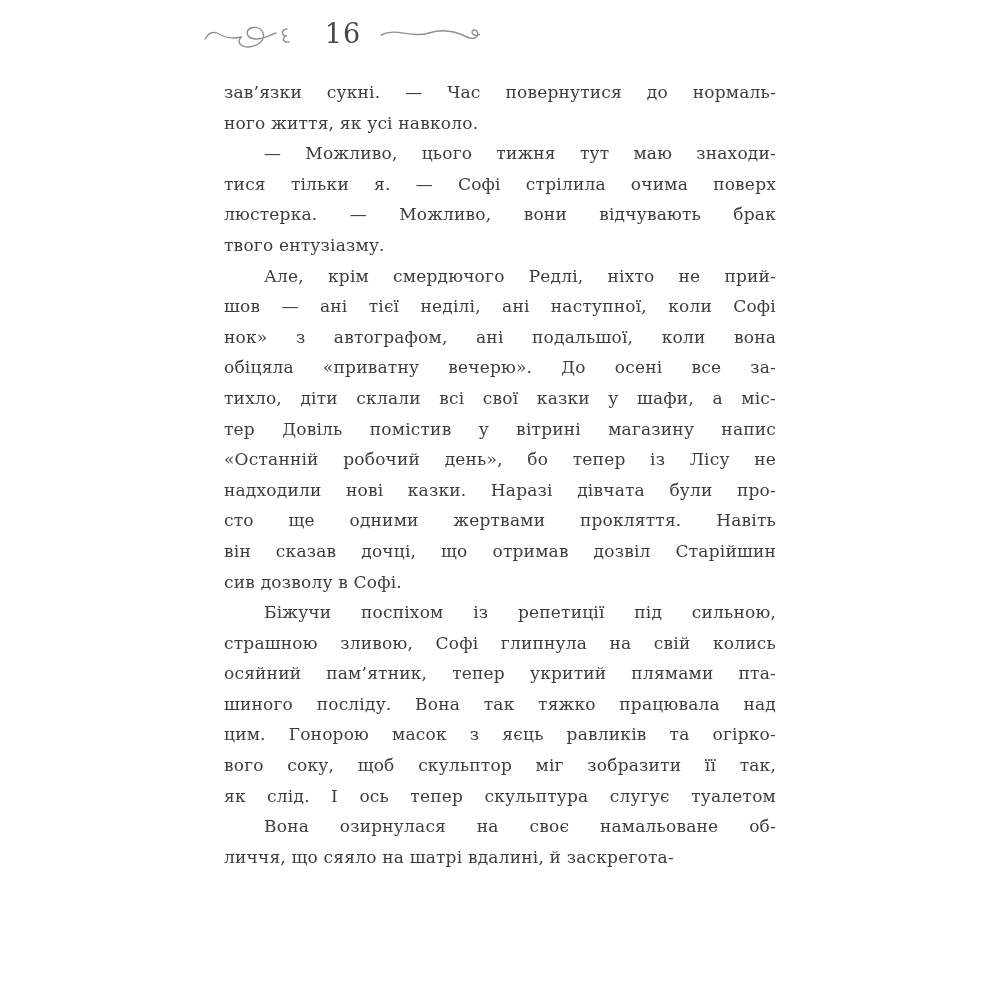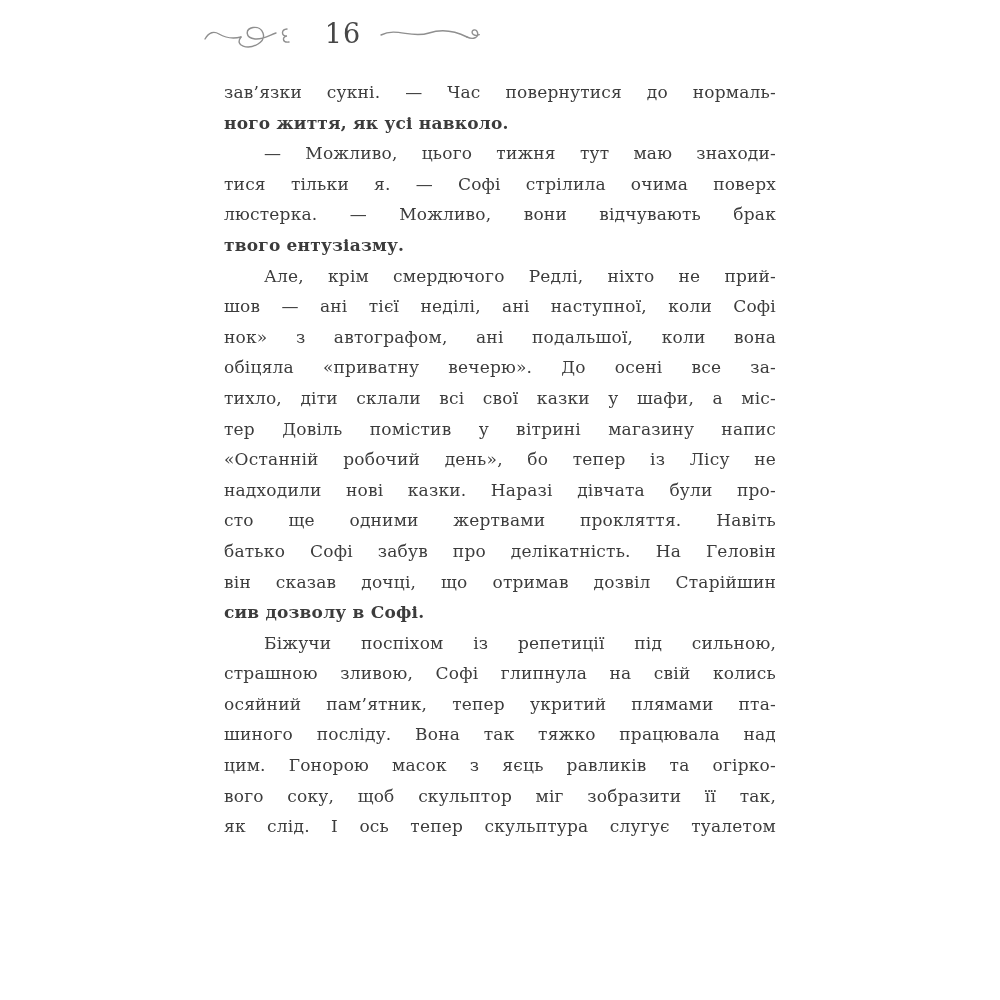--- a/index.html
+++ b/index.html
@@ -57,21 +57,20 @@
   }
   .line {
     text-align: justify;
     text-align-last: justify;
     height: 30.6px;
     overflow: visible;
     white-space: normal;
   }
   .line.para-end {
     text-align-last: left;
-    font-weight: bold;
   }
   .line.indent {
     text-indent: 40px;
   }
 </style>
 </head>
 <body>
 
 <div class="book-page">
 
@@ -102,28 +101,31 @@
       <div class="paragraph">
         <div class="line indent">Але, крім смердючого Редлі, ніхто не прий-</div>
         <div class="line">шов — ані тієї неділі, ані наступної, коли Софі</div>
         <div class="line">нок» з автографом, ані подальшої, коли вона</div>
         <div class="line">обіцяла «приватну вечерю». До осені все за-</div>
         <div class="line">тихло, діти склали всі свої казки у шафи, а міс-</div>
         <div class="line">тер Довіль помістив у вітрині магазину напис</div>
         <div class="line">«Останній робочий день», бо тепер із Лісу не</div>
         <div class="line">надходили нові казки. Наразі дівчата були про-</div>
         <div class="line">сто ще одними жертвами прокляття. Навіть</div>
-        <div class="line">батько Софі забув про делікатність. На Геловін</div>
         <div class="line">він сказав дочці, що отримав дозвіл Старійшин</div>
         <div class="line para-end">сив дозволу в Софі.</div>
       </div>
       <div class="paragraph">
         <div class="line indent">Біжучи поспіхом із репетиції під сильною,</div>
         <div class="line">страшною зливою, Софі глипнула на свій колись</div>
         <div class="line">осяйний пам’ятник, тепер укритий плямами пта-</div>
         <div class="line">шиного посліду. Вона так тяжко працювала над</div>
         <div class="line">цим. Гонорою масок з яєць равликів та огірко-</div>
         <div class="line">вого соку, щоб скульптор міг зобразити її так,</div>
         <div class="line">як слід. І ось тепер скульптура слугує туалетом</div>
       </div>
+      <div class="paragraph">
+        <div class="line indent">Вона озирнулася на своє намальоване об-</div>
+        <div class="line para-end">личчя, що сяяло на шатрі вдалині, й заскрегота-</div>
+      </div>
     </div>
 
 </div>
 
 </body></html>

